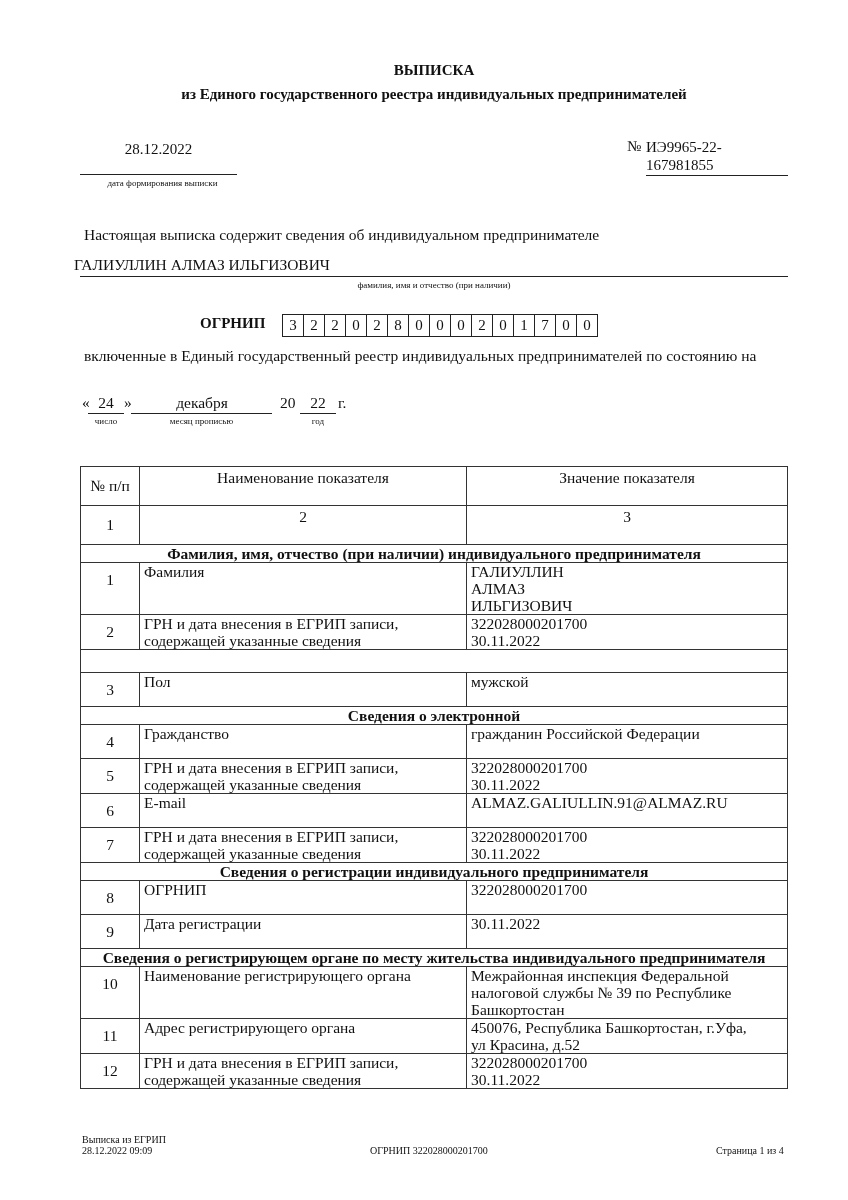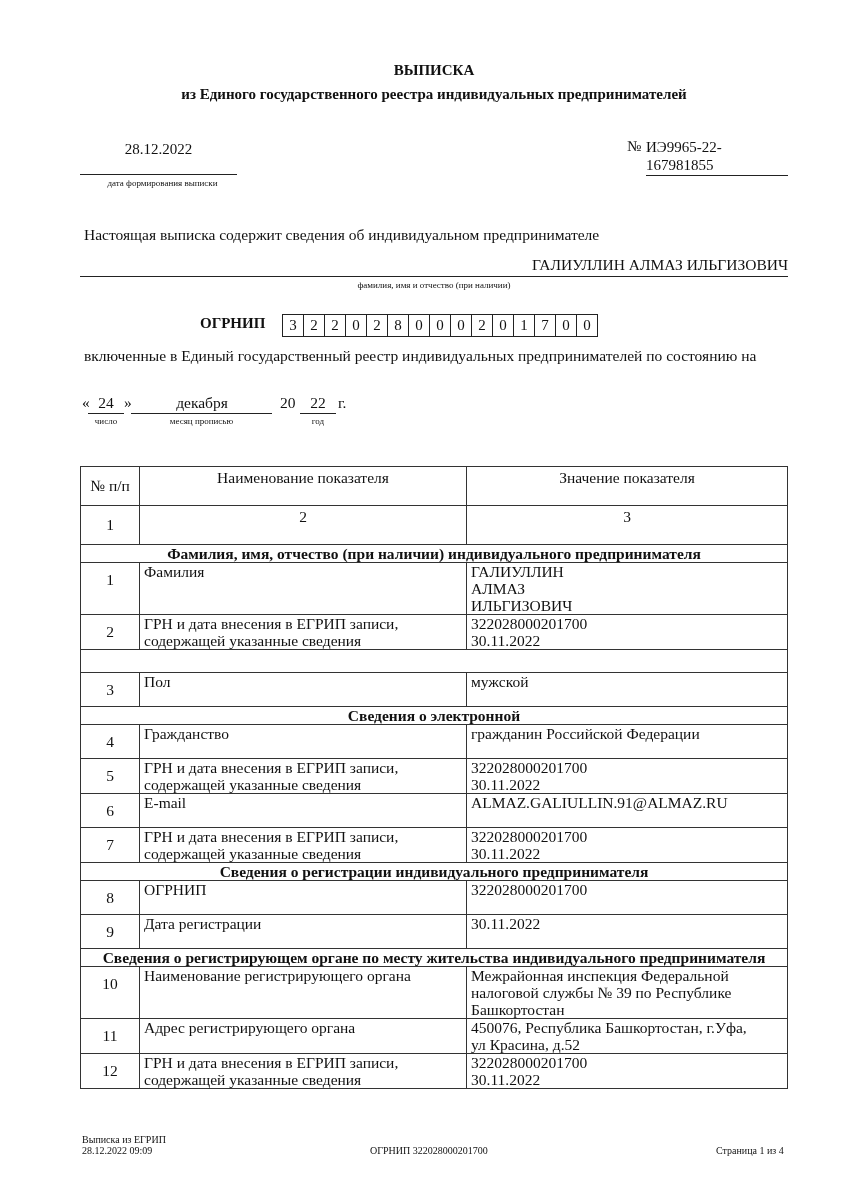--- a/index.html
+++ b/index.html
@@ -8,21 +8,21 @@
   .abs { position: absolute; }
   .title { left: 0; width: 868px; top: 62px; text-align: center; font-weight: bold; font-size: 15px; }
   .subtitle { left: 0; width: 868px; top: 86px; text-align: center; font-weight: bold; font-size: 15px; }
   .date-val { left: 80px; width: 157px; top: 121px; text-align: center; font-size: 15px; margin-top: 20px; }
   .date-line { left: 80px; width: 157px; top: 174px; border-top: 1px solid #222; }
   .date-caption { left: 80px; width: 165px; top: 178px; font-size: 9px; text-align: center; }
   .num-sign { left: 627px; top: 138px; font-size: 15px; }
   .num-val { left: 646px; width: 140px; top: 138px; font-size: 15px; line-height: 18px; }
   .num-line { left: 646px; width: 142px; top: 175px; border-top: 1px solid #222; }
   .intro { left: 84px; top: 226px; font-size: 15.5px; }
-  .fio { left: 80px; width: 708px; top: 256px; text-align: right; font-size: 15.5px; }
+  .fio { left: 74px; width: 708px; top: 256px; text-align: left; font-size: 15.5px; }
   .fio-line { left: 80px; width: 708px; top: 276px; border-top: 1px solid #222; }
   .fio-caption { left: 80px; width: 708px; top: 280px; text-align: center; font-size: 9px; }
   .ogrnip-label { left: 200px; top: 315px; font-weight: bold; font-size: 15px; }
   .ogrnip-boxes { left: 283px; top: 314px; display: flex; }
   .ogrnip-boxes .box { width: 20px; height: 21px; border: 1px solid #222; margin-left: -1px;
                        text-align: center; font-size: 15px; line-height: 21px; }
   .incl { left: 84px; top: 347px; width: 690px; font-size: 15.5px; line-height: 18px; }
   .asof { top: 394px; font-size: 15.5px; }
   .uline { border-top: 1px solid #222; }
   .cap { font-size: 9px; text-align: center; }

